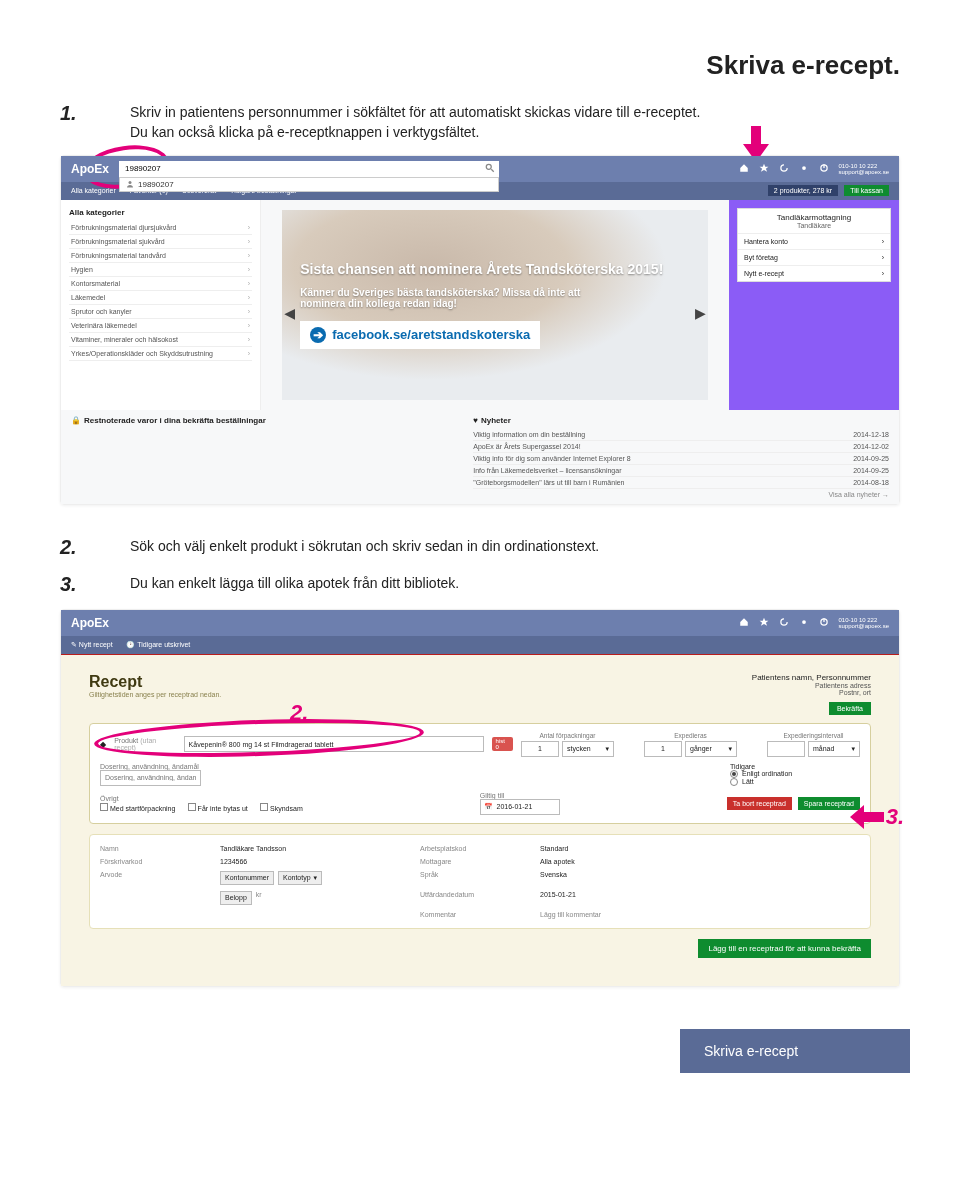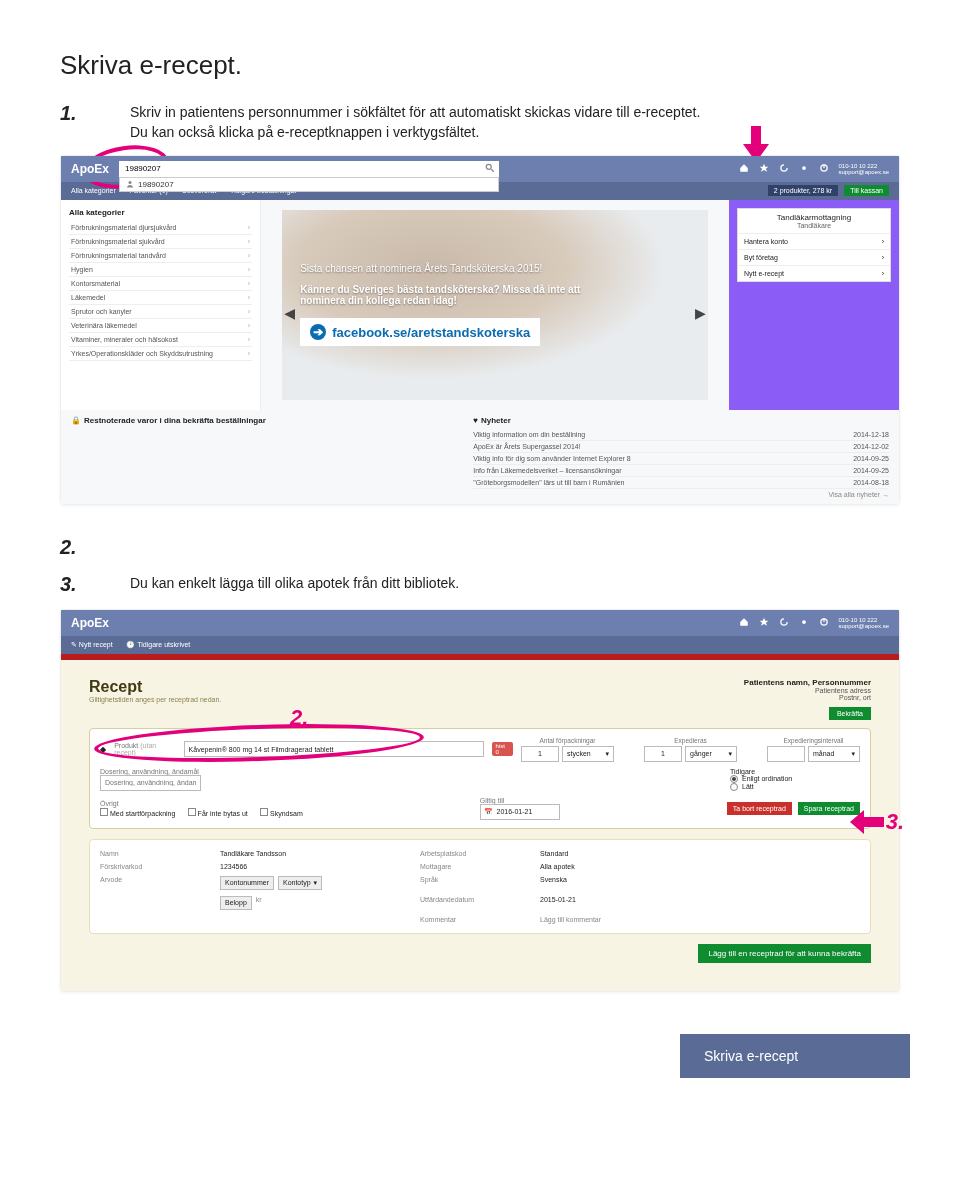--- a/index.html
+++ b/index.html
@@ -1,18 +1,18 @@
 <!DOCTYPE html>
 <html><head>
 <meta charset="utf-8">
 <style>
   * { box-sizing: border-box; margin: 0; padding: 0; }
   body { font-family: "Helvetica Neue", Arial, sans-serif; background: #fff; color: #222; width: 960px; }
   .page { padding: 50px 60px 40px 60px; }
-  h1 { font-size: 26px; font-weight: 400; margin-bottom: 18px; }
+  h1 { font-size: 26px; font-weight: 700; margin-bottom: 18px; text-align: right; }
   .step { display: flex; gap: 8px; margin-bottom: 8px; font-size: 14px; line-height: 1.45; }
   .stepnum { font-size: 20px; font-weight: 700; font-style: italic; min-width: 22px; }
   .steptext { padding-top: 3px; margin-left: 40px; }
   .steps2 { margin-top: 28px; }
 
   
   .shot { border: 1px solid #eee; border-radius: 4px; overflow: visible; position: relative; margin-top: 12px; box-shadow: 0 1px 3px rgba(0,0,0,0.06); }
   .topbar { background: #6d7fae; color: #fff; height: 26px; display: flex; align-items: center; padding: 0 10px; font-size: 8px; position: relative; }
   .logo { font-weight: 700; font-size: 12px; margin-right: 10px; }
   .searchbox { flex: 0 0 380px; background: #fff; color: #000; height: 16px; display: flex; align-items: center; padding: 0 6px; font-size: 8px; position: relative; }
@@ -30,21 +30,21 @@
 
   .shot-body { display: flex; background: #f7f8f9; font-size: 7px; }
   .col-left { width: 200px; padding: 8px; background: #fff; border-right: 1px solid #eee; }
   .col-left-title { font-weight: 700; font-size: 8px; margin-bottom: 4px; }
   .cat { display: flex; justify-content: space-between; padding: 3px 2px; border-bottom: 1px solid #eee; color: #555; }
   .cat .chev { color: #aaa; }
   .col-mid { flex: 1; padding: 10px; background: #f7f8f9; position: relative; display:flex; align-items:center; justify-content:center; }
   .hero { width: 95%; min-height: 190px; background: linear-gradient(120deg,#d8dde4 0%, #e9ecef 50%, #d8dde4 100%); position: relative; display: flex; flex-direction: column; justify-content: center; padding: 18px; color: #fff; }
   .hero-face { position:absolute; inset:0; background: radial-gradient(ellipse at 35% 30%, #c9b9aa 0%, #d8cbbc 35%, #e9ecef 60%); }
   .hero-overlay { position:relative; }
-  .hero h2 { font-size: 10px; font-weight: 400; text-shadow: 0 1px 2px rgba(0,0,0,.4); }
+  .hero h2 { font-size: 14px; font-weight: 700; text-shadow: 0 1px 2px rgba(0,0,0,.4); }
   .hero p { font-size: 8px; margin-top: 6px; max-width: 75%; text-shadow: 0 1px 2px rgba(0,0,0,.4); }
   .hero .sub { font-weight: 700; font-size: 10px; margin-top: 10px; }
   .fb { background: #fff; color: #0a6bb0; font-weight: 700; font-size: 13px; padding: 6px 10px; margin-top: 12px; display: inline-flex; align-items:center; gap:6px; }
   .fb .circ { width:16px; height:16px; background:#0a6bb0; border-radius:50%; display:inline-flex; align-items:center; justify-content:center; color:#fff; font-size:12px; }
   .car { position:absolute; top:50%; font-size:14px; color:#444; }
   .car.l { left:2px; } .car.r { right:2px; }
   .col-right { width: 170px; padding: 8px; background: #8b5cf6; }
   .rbox { background: #fff; border: 1px solid #ddd; margin-bottom: 6px; }
   .rbox-h { text-align: center; font-size: 8px; padding: 4px; }
   .rbox-h small { font-size: 7px; color: #666; display:block; }
@@ -58,26 +58,26 @@
   .news-link { text-align:right; color:#888; margin-top:2px; }
 
   
   .arrow-down { position:absolute; top:-30px; right:128px; }
   .ellipse1 { position:absolute; top:-10px; left:22px; width:86px; height:42px; border:4px solid #e3007a; border-radius:50%; transform:rotate(-8deg); pointer-events:none; }
   .arrow-svg { width:30px; height:36px; }
   .arrow-path { fill:#e3007a; }
 
   
   .shot2 .subbar { gap:14px; }
-  .recept-area { background:#f8f4e4; padding:18px 28px 28px 28px; font-size:8px; border-top:6px solid #b91c1c; }
+  .recept-area { background:#f8f4e4; padding:18px 28px 28px 28px; font-size:8px; border-top:1px solid #b91c1c; }
   .recept-head { display:flex; justify-content:space-between; align-items:flex-start; margin-bottom:8px; }
   .recept-title { font-size:16px; font-weight:700; color:#403a12; }
   .recept-sub { font-size:7px; color:#8a824f; }
   .patient { text-align:right; font-size:8px; }
-  .patient .pn { font-weight:700;padding-left:8px; }
+  .patient .pn { font-weight:400;padding-left:8px; }
   .patient .ad { font-size:7px; color:#555; }
   .bekr { display:inline-block; background:#0e8c2f; color:#fff; font-size:7px; padding:3px 8px; margin-top:6px; }
 
   .prod-box { background:#fff; border:1px solid #d6cf9e; border-radius:4px; padding:8px 10px; position:relative; margin-bottom:10px; }
   .prod-row { display:flex; align-items:center; gap:8px; margin-bottom:6px; }
   .pr-label { font-size:7px; color:#777; }
   .pr-input { flex:1; background:#fff; border:1px solid #bbb; height:16px; font-size:7px; padding:0 4px; display:flex; align-items:center; }
   .pr-input.long { flex: 0 0 300px; }
   .pill { background:#d9534f; color:#fff; font-size:6px; padding:1px 4px; border-radius:2px; }
   .sm-field { background:#fff; border:1px solid #bbb; height:16px; width:38px; font-size:7px; padding:0 4px; display:inline-flex; align-items:center; justify-content:center; }
@@ -307,20 +307,21 @@
             <span>2014-08-18</span>
           </div>
         <div class="news-link">Visa alla nyheter →</div>
       </div>
     </div>
   </div>
 
   <div class="steps2">
     <div class="step">
       <div class="stepnum">2.</div>
+      <div class="steptext">Sök och välj enkelt produkt i sökrutan och skriv sedan in din ordinationstext.</div>
     </div>
     <div class="step">
       <div class="stepnum">3.</div>
       <div class="steptext">Du kan enkelt lägga till olika apotek från ditt bibliotek.</div>
     </div>
   </div>
 
   <div class="shot shot2" style="margin-top:10px;">
     <div class="topbar">
       <span class="logo">ApoEx</span>

